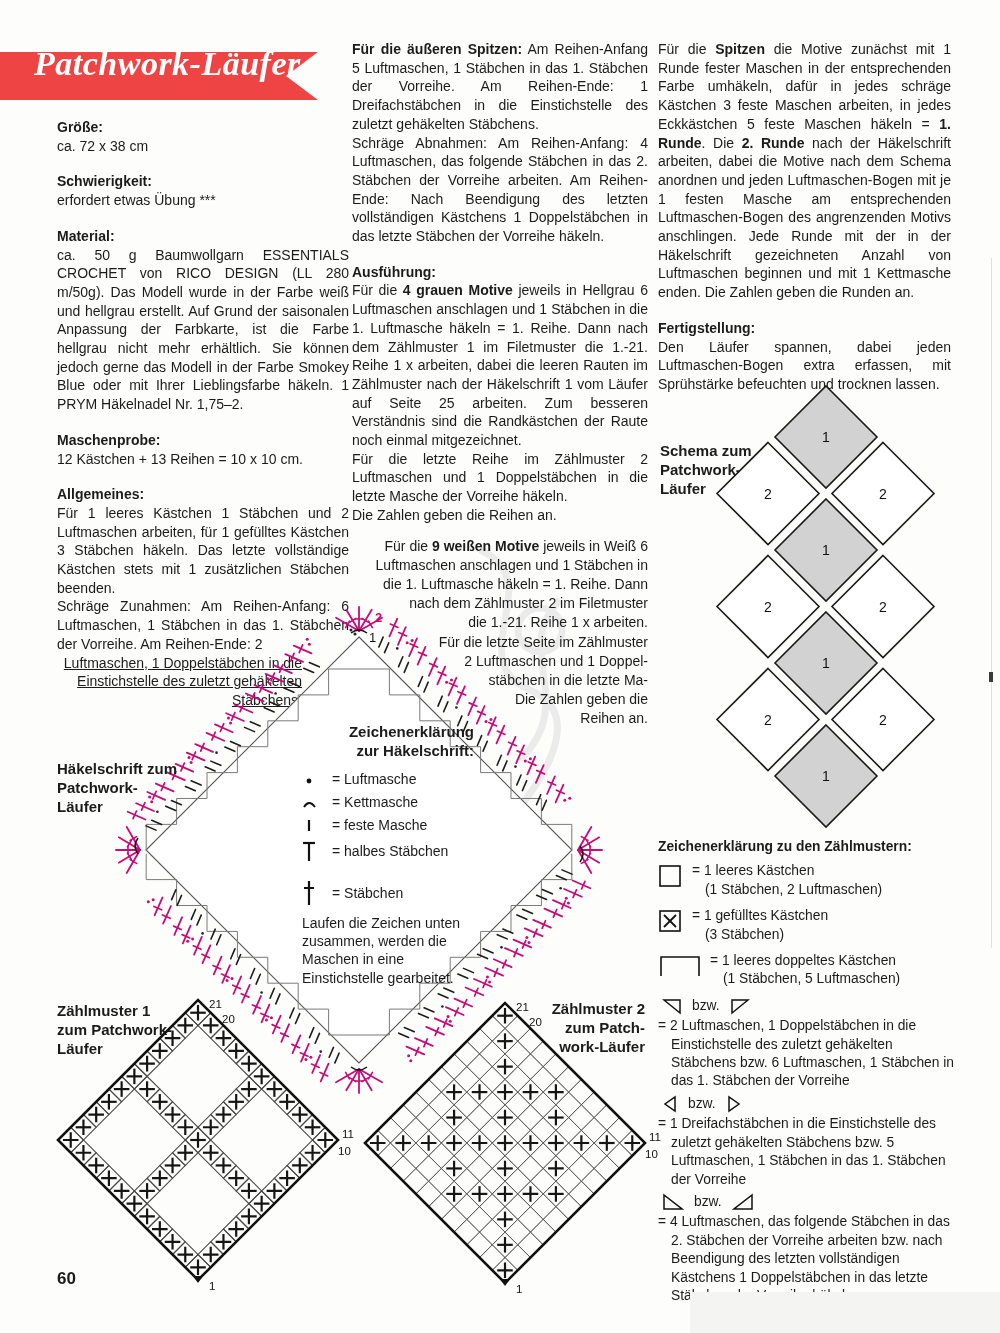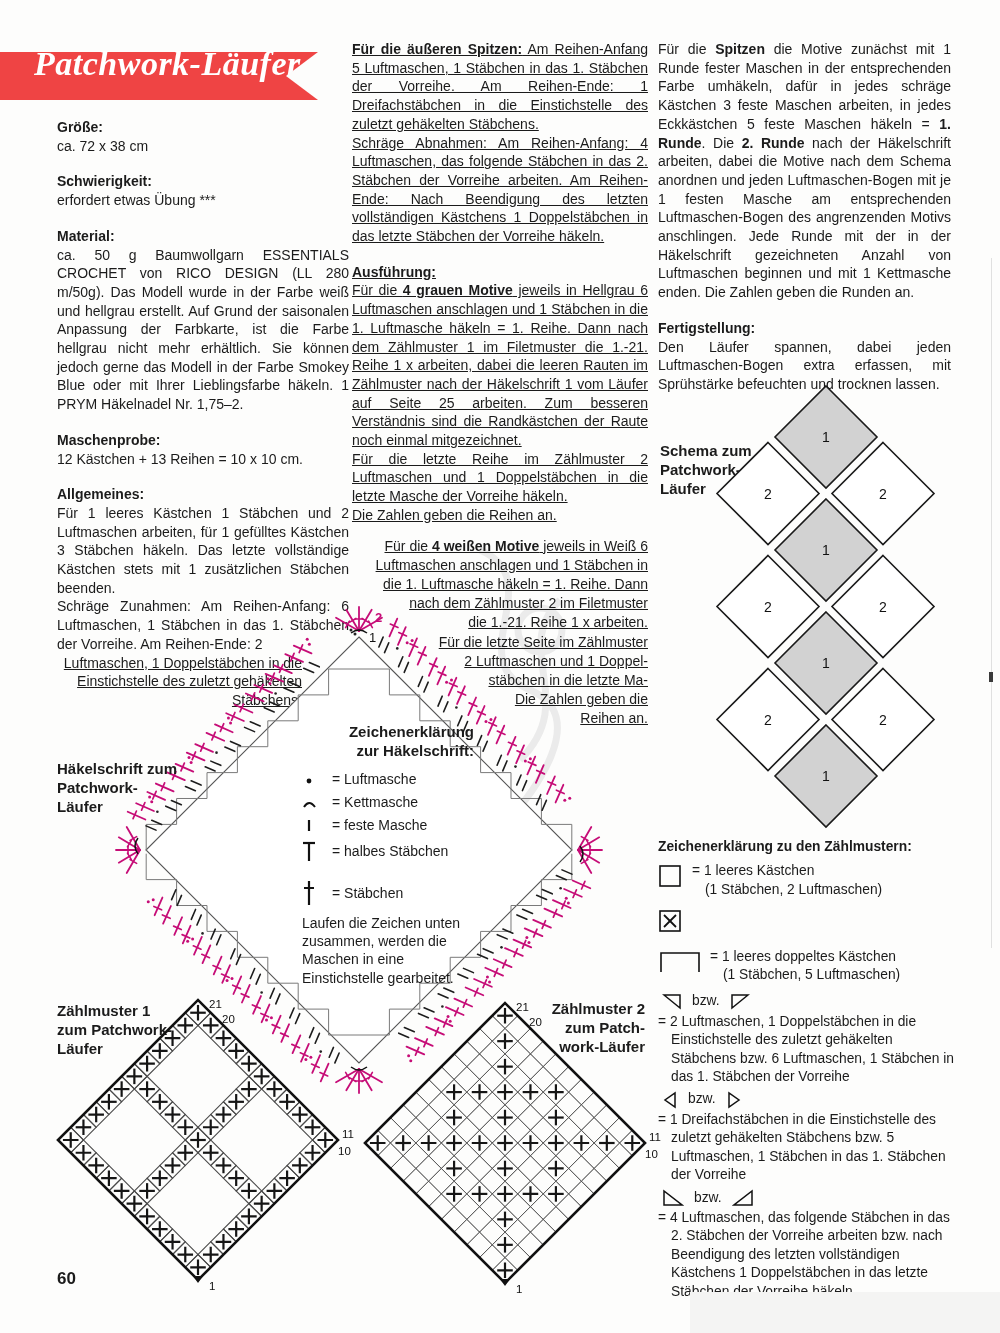--- a/index.html
+++ b/index.html
@@ -14,21 +14,21 @@
   b,.b{font-weight:bold;}
   .sec{margin:0 0 17px 0;}
   .h{font-weight:bold;}
   .banner{left:0;top:52px;width:318px;height:48px;background:#ef4444;}
   .banner-title{
     position:absolute;left:34px;top:3px;color:#ffffff;
     font-family:"Liberation Serif","DejaVu Serif",serif;
     font-style:italic;font-weight:600;font-size:34px;letter-spacing:.5px;
   }
   #col1{left:57px;top:118px;width:292px;}
-  #col2{left:352px;top:40px;width:296px;text-decoration:underline;}
+  #col2{left:352px;top:40px;width:296px;}
   #col3{left:658px;top:40px;width:293px;}
   .narrow{width:245px;text-align:right;text-decoration:underline;}
   .rightlines div{white-space:nowrap;}
   .rightlines{text-align:right;margin-top:12px;line-height:19.2px;}
   .biglabel{font-weight:bold;font-size:15px;line-height:19px;margin-top:15px;}
   #hs-label{left:57px;top:744px;width:160px;}
   #schema-label{left:660px;top:426px;width:140px;}
   #m1-label{left:57px;top:986px;width:180px;}
   #m2-label{left:505px;top:984px;width:140px;text-align:right;}
   #pageno{left:57px;top:1270px;font-size:17px;font-weight:bold;}
@@ -87,21 +87,21 @@
 </div>
 
 <div id="col2" class="abs">
   <div class="just"><span></span><b>Für die äußeren Spitzen:</b><span> Am Reihen-Anfang 5 Luftmaschen, 1 Stäbchen in das 1. Stäbchen der Vorreihe. Am Reihen-Ende: 1 Dreifachstäbchen in die Einstichstelle des zuletzt gehäkelten Stäbchens.</span></div>
   <div class="just sec"><span>Schräge Abnahmen: Am Reihen-Anfang: 4 Luftmaschen, das folgende Stäbchen in das 2. Stäbchen der Vorreihe arbeiten. Am Reihen-Ende: Nach Beendigung des letzten vollständigen Kästchens 1 Doppelstäbchen in das letzte Stäbchen der Vorreihe häkeln.</span></div>
   <div class="h">Ausführung:</div>
   <div class="just"><span>Für die </span><b>4 grauen Motive</b><span> jeweils in Hellgrau 6 Luftmaschen anschlagen und 1 Stäbchen in die 1. Luftmasche häkeln = 1. Reihe. Dann nach dem Zählmuster 1 im Filetmuster die 1.-21. Reihe 1 x arbeiten, dabei die leeren Rauten im Zählmuster nach der Häkelschrift 1 vom Läufer auf Seite 25 arbeiten. Zum besseren Verständnis sind die Randkästchen der Raute noch einmal mitgezeichnet.</span></div>
   <div class="just">Für die letzte Reihe im Zählmuster 2 Luftmaschen und 1 Doppelstäbchen in die letzte Masche der Vorreihe häkeln.</div>
   <div>Die Zahlen geben die Reihen an.</div>
   <div class="rightlines">
-      <div><span>Für die </span><b>4 weißen Motive</b><span> jeweils in Weiß 6</span></div>
+      <div><span>Für die </span><b>9 weißen Motive</b><span> jeweils in Weiß 6</span></div>
       <div><span>Luftmaschen anschlagen und 1 Stäbchen in</span></div>
       <div><span>die 1. Luftmasche häkeln = 1. Reihe. Dann</span></div>
       <div><span>nach dem Zählmuster 2 im Filetmuster</span></div>
       <div><span>die 1.-21. Reihe 1 x arbeiten.</span></div>
       <div><span>Für die letzte Seite im Zählmuster</span></div>
       <div><span>2 Luftmaschen und 1 Doppel-</span></div>
       <div><span>stäbchen in die letzte Ma-</span></div>
       <div><span>Die Zahlen geben die</span></div>
       <div><span>Reihen an.</span></div>
     </div>
@@ -923,20 +923,24 @@
       <div>= 1 leeres Kästchen</div>
       <div class="leg-sub">(1 Stäbchen, 2 Luftmaschen)</div>
     </span>
   </div>
   <div class="leg-item">
     <span class="leg-icon"><svg width="26" height="26">
           <rect x="2" y="3" width="20" height="20" fill="none" stroke="#111" stroke-width="1.6"></rect>
           <line x1="6" y1="7" x2="18" y2="19" stroke="#111" stroke-width="1.8"></line>
           <line x1="18" y1="7" x2="6" y2="19" stroke="#111" stroke-width="1.8"></line>
         </svg></span>
+    <span class="leg-text">
+      <div>= 1 gefülltes Kästchen</div>
+      <div class="leg-sub">(3 Stäbchen)</div>
+    </span>
   </div>
   <div class="leg-item">
     <span class="leg-icon wide"><svg width="46" height="26">
           <path d="M3,23 L3,4 L41,4 L41,23" fill="none" stroke="#111" stroke-width="1.6"></path>
         </svg></span>
     <span class="leg-text">
       <div>= 1 leeres doppeltes Kästchen</div>
       <div class="leg-sub">(1 Stäbchen, 5 Luftmaschen)</div>
     </span>
   </div>

